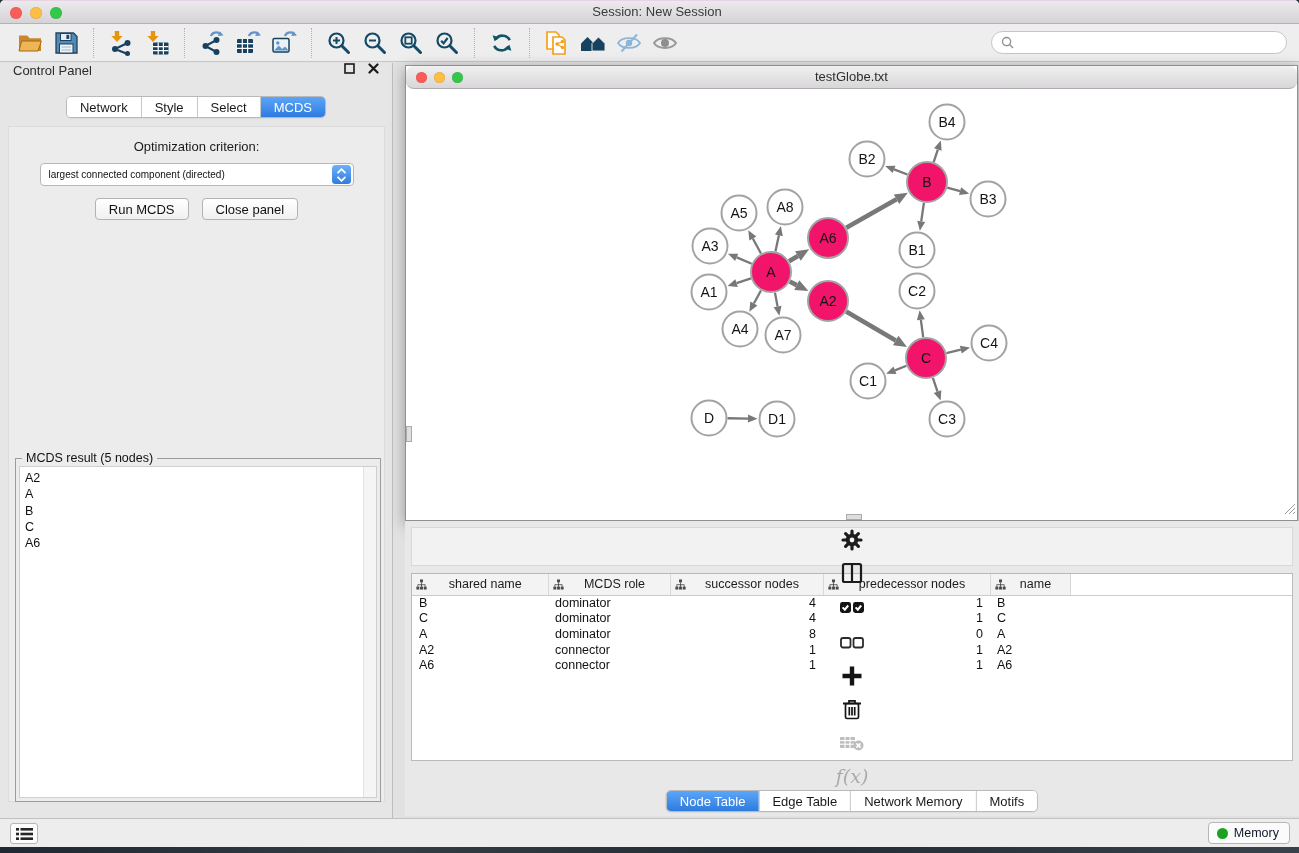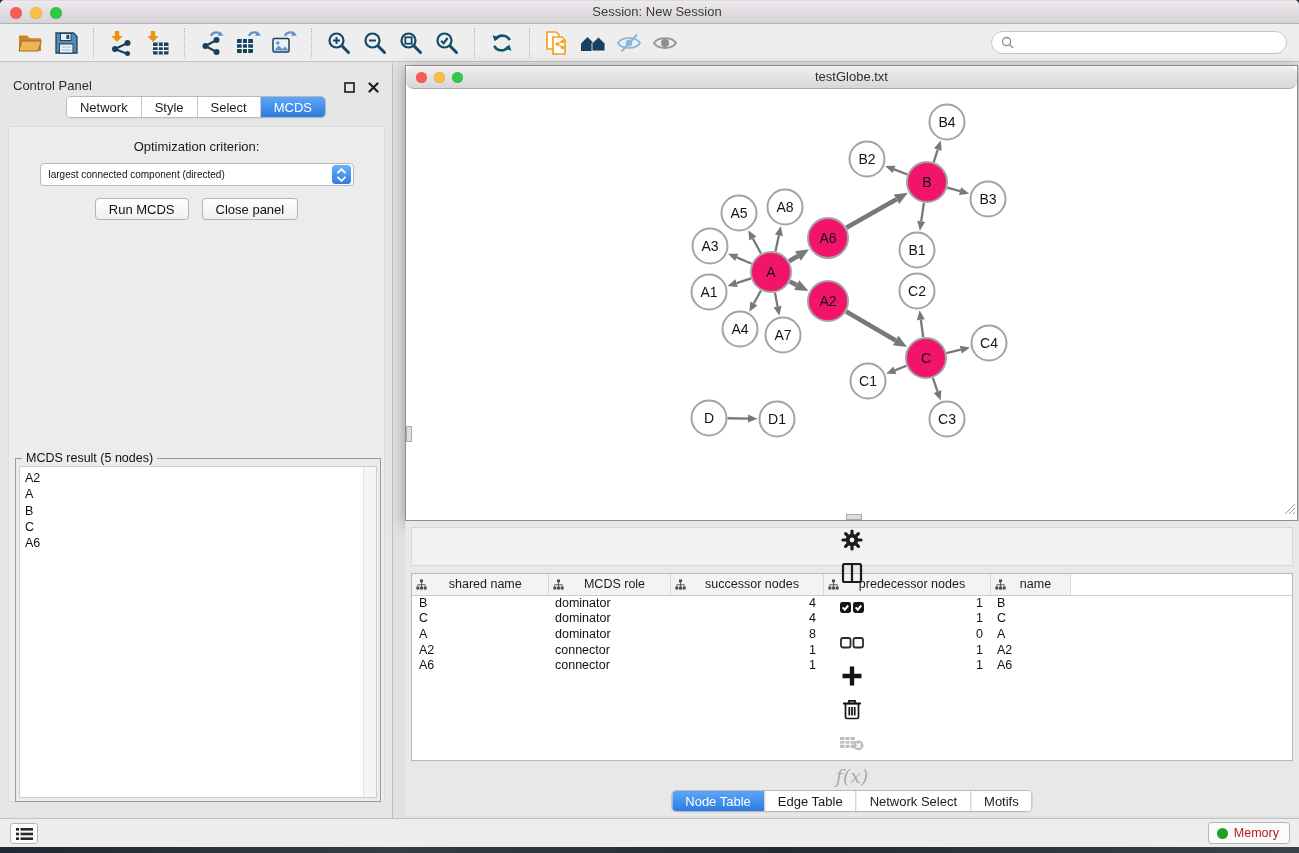--- a/index.html
+++ b/index.html
@@ -19,21 +19,21 @@
   .tb-btn { width:36px; height:32px; background:none; border:none; display:flex; align-items:center; justify-content:center; cursor:default; }
   .tb-sep { width:1px; height:30px; border-left:1px dotted #b2b2b2; margin:0 9px; }
   .search-box { margin-left:auto; width:296px; height:23px; background:#fff; border:1px solid #c5c5c5; border-radius:12px; display:flex; align-items:center; padding:0 9px; gap:5px; }
   .search-box input { border:none; outline:none; flex:1; font-size:13px; font-family:inherit; background:transparent; }
 
   
   .workspace { position:absolute; top:63px; bottom:29px; left:0; right:0; background:#e2e1e2; }
 
   
   .control-panel { position:absolute; left:0; top:0; bottom:0; width:393px; background:#e7e6e7; border-right:1px solid #bebdbe; }
-  .cp-header { height:30px; display:flex; align-items:flex-end; padding:0 13px;gap:24px; }
+  .cp-header { height:30px; display:flex; align-items:flex-start; padding:0 13px;gap:24px; }
   .panel-title { font-size:13px; color:#2b2b2b; }
   .panel-icons { margin-left:auto; display:flex; gap:13px; align-items:center; }
   .panel-icons span { display:flex; }
   .cp-tabs { display:flex; justify-content:center; margin-top:3px; }
   .segmented { display:inline-flex; border:1px solid #b9b9b9; border-radius:5px; overflow:hidden; background:#fff; height:22px; box-shadow:0 1px 1px rgba(0,0,0,.05); }
   .segment { padding:0 13px; font-size:13px; line-height:21px; color:#1a1a1a; background:#fff; border-left:1px solid #c8c8c8; cursor:default; white-space:nowrap; }
   .segment:first-child { border-left:none; }
   .segment.active { background:linear-gradient(#5ca6f8,#2e7be0); color:#fff; }
   .cp-content { position:absolute; left:8px; right:7px; top:63px; bottom:16px; background:#ececec; border:1px solid #dcdcdc; }
   .opt-label { text-align:center; padding-top:12px; font-size:13px; color:#1b1b1b; }
@@ -75,21 +75,21 @@
   table.node-table td { height:15.7px; line-height:15.7px; font-size:12.5px; color:#111; padding:0 7px; white-space:nowrap; overflow:hidden; }
   td.col2, td.col3 { text-align:right; }
   td.col2 { padding-right:15px; }
   td.col3 { padding-right:10px; }
   th.col0 { width:136px; } th.col1 { width:122px; } th.col2 { width:153px; } th.col3 { width:167px; } th.col4 { width:80px; }
   .tp-tabs { position:absolute; bottom:4px; left:50%; transform:translateX(-50%); }
 
   
   .statusbar { position:absolute; left:0; right:0; bottom:0; height:29px; background:#eeedee; border-top:1px solid #c2c1c2; }
   .list-btn { position:absolute; left:10px; top:4px; width:28px; height:21px; background:#fcfcfc; border:1px solid #b6b6b6; border-radius:3px; display:flex; align-items:center; justify-content:center; cursor:default; }
-  .memory-btn { position:absolute; right:9px; top:3px; height:22px; padding:0 10px 0 8px; background:#fbfbfb; border:1px solid #b6b6b6; border-radius:4px; display:flex; align-items:center; gap:6px; font-size:12.5px; font-family:inherit; color:#b91c1c; cursor:default; }
+  .memory-btn { position:absolute; right:9px; top:3px; height:22px; padding:0 10px 0 8px; background:#fbfbfb; border:1px solid #b6b6b6; border-radius:4px; display:flex; align-items:center; gap:6px; font-size:12.5px; font-family:inherit; color:#0f172a; cursor:default; }
   .memory-dot { width:11px; height:11px; border-radius:50%; }
 
   .desktop-strip { position:absolute; left:0; right:0; bottom:0; height:6px; background:linear-gradient(90deg,#1f2832,#343c44 30%,#222a33 60%,#39414a); }
 </style>
 </head>
 <body>
 
 <div class="app">
 
   <div class="titlebar">
@@ -769,21 +769,21 @@
                 <td class="col4">A6</td>
                 <td class="colF"></td>
               </tr>
             </tbody>
         </table>
       </div>
       <div class="tp-tabs">
         <div class="segmented">
             <div class="segment active">Node Table</div>
             <div class="segment">Edge Table</div>
-            <div class="segment">Network Select</div>
+            <div class="segment">Network Memory</div>
             <div class="segment">Motifs</div>
           </div>
       </div>
     </div>
 
   </div>
 
   <div class="statusbar">
     <button class="list-btn">
       <span style="display:flex;">

